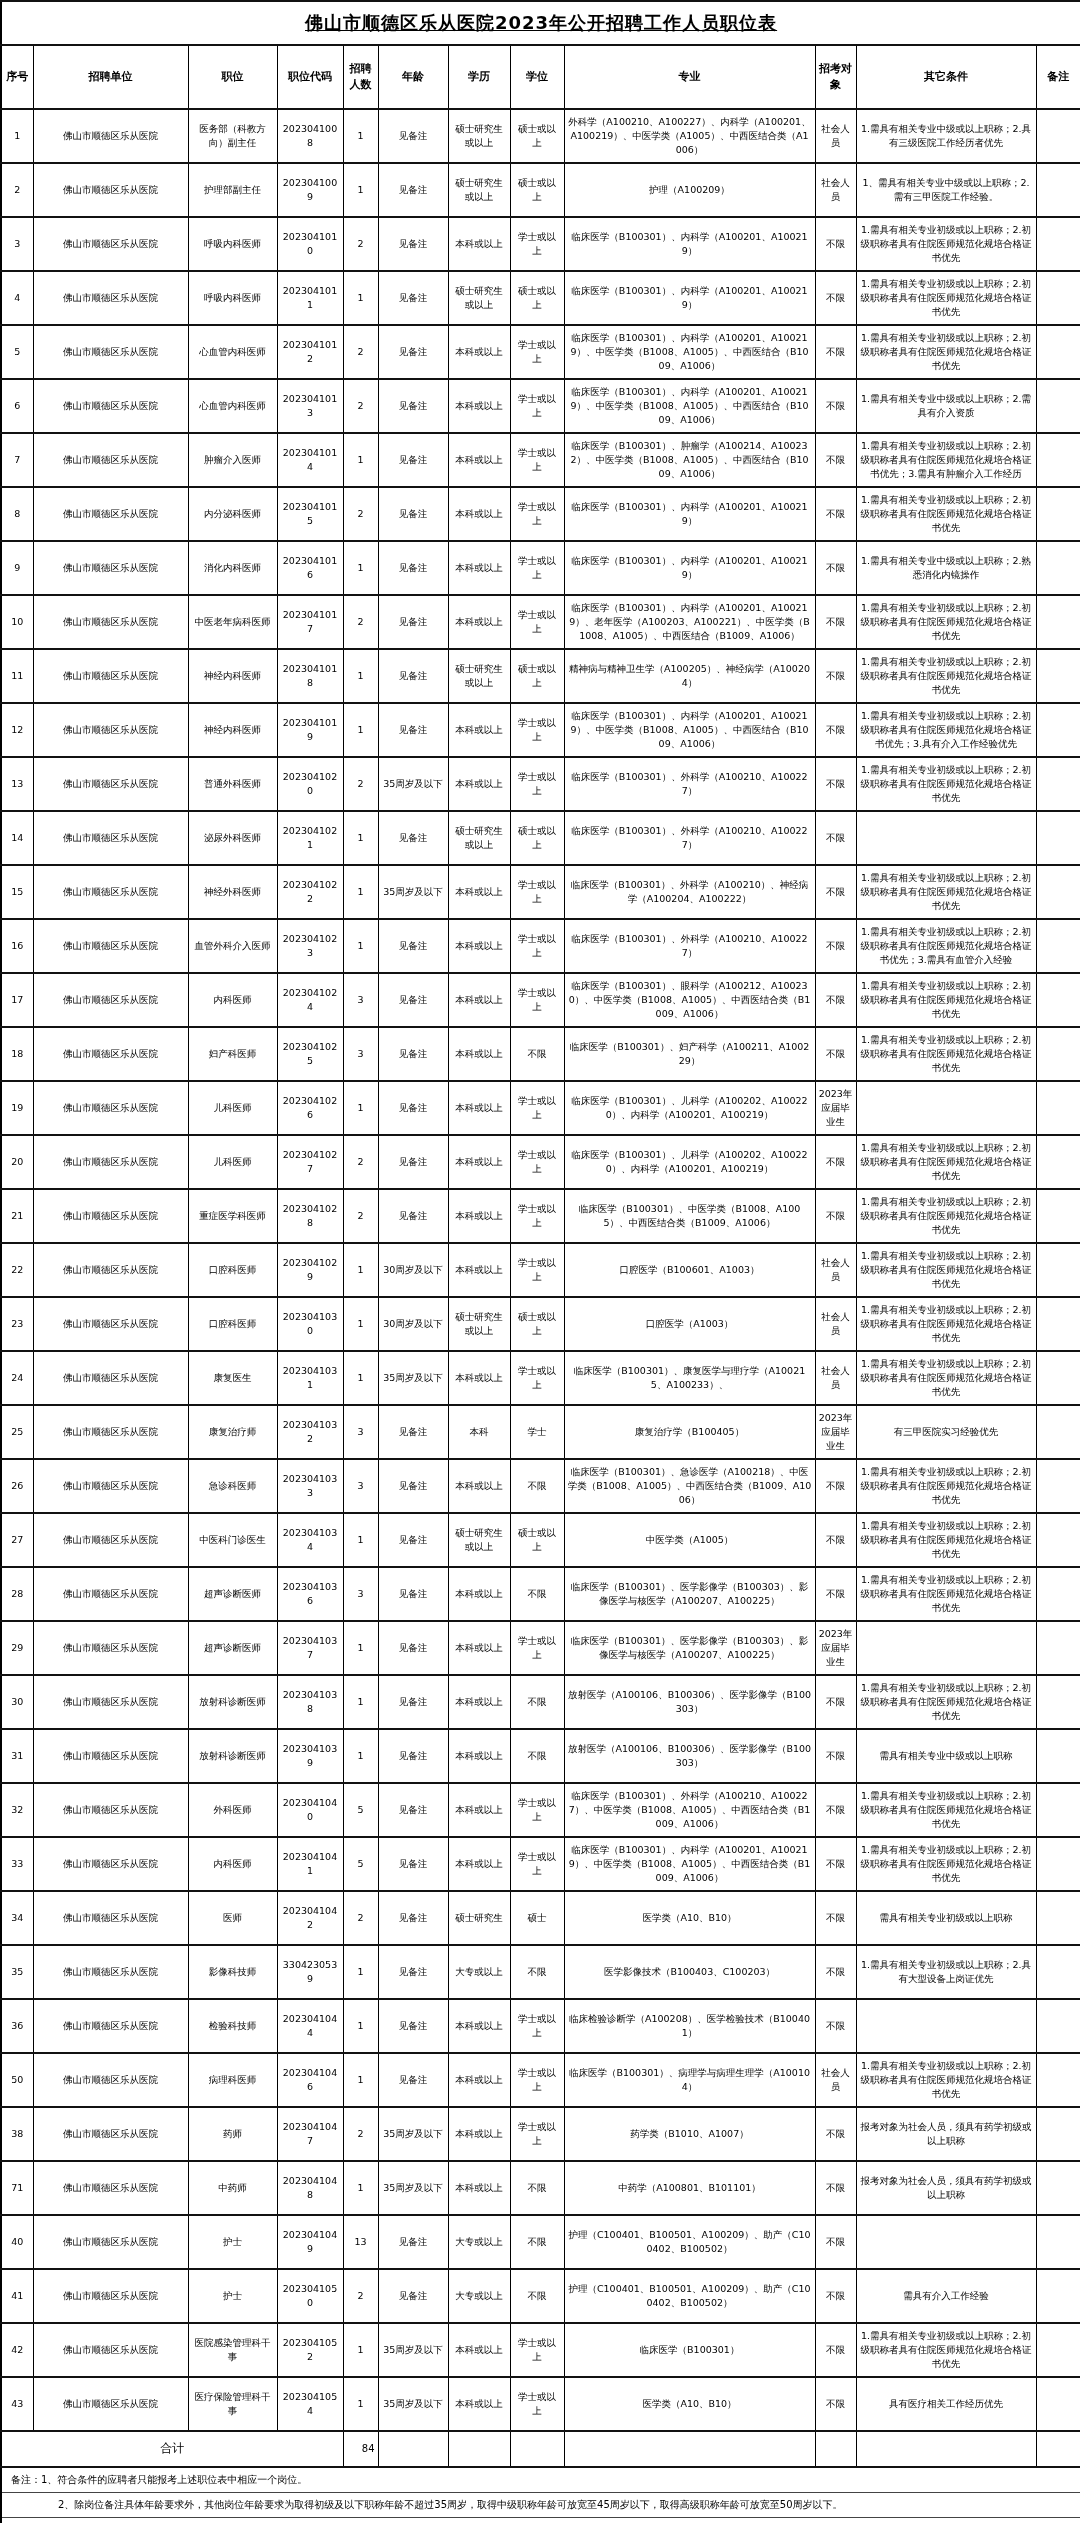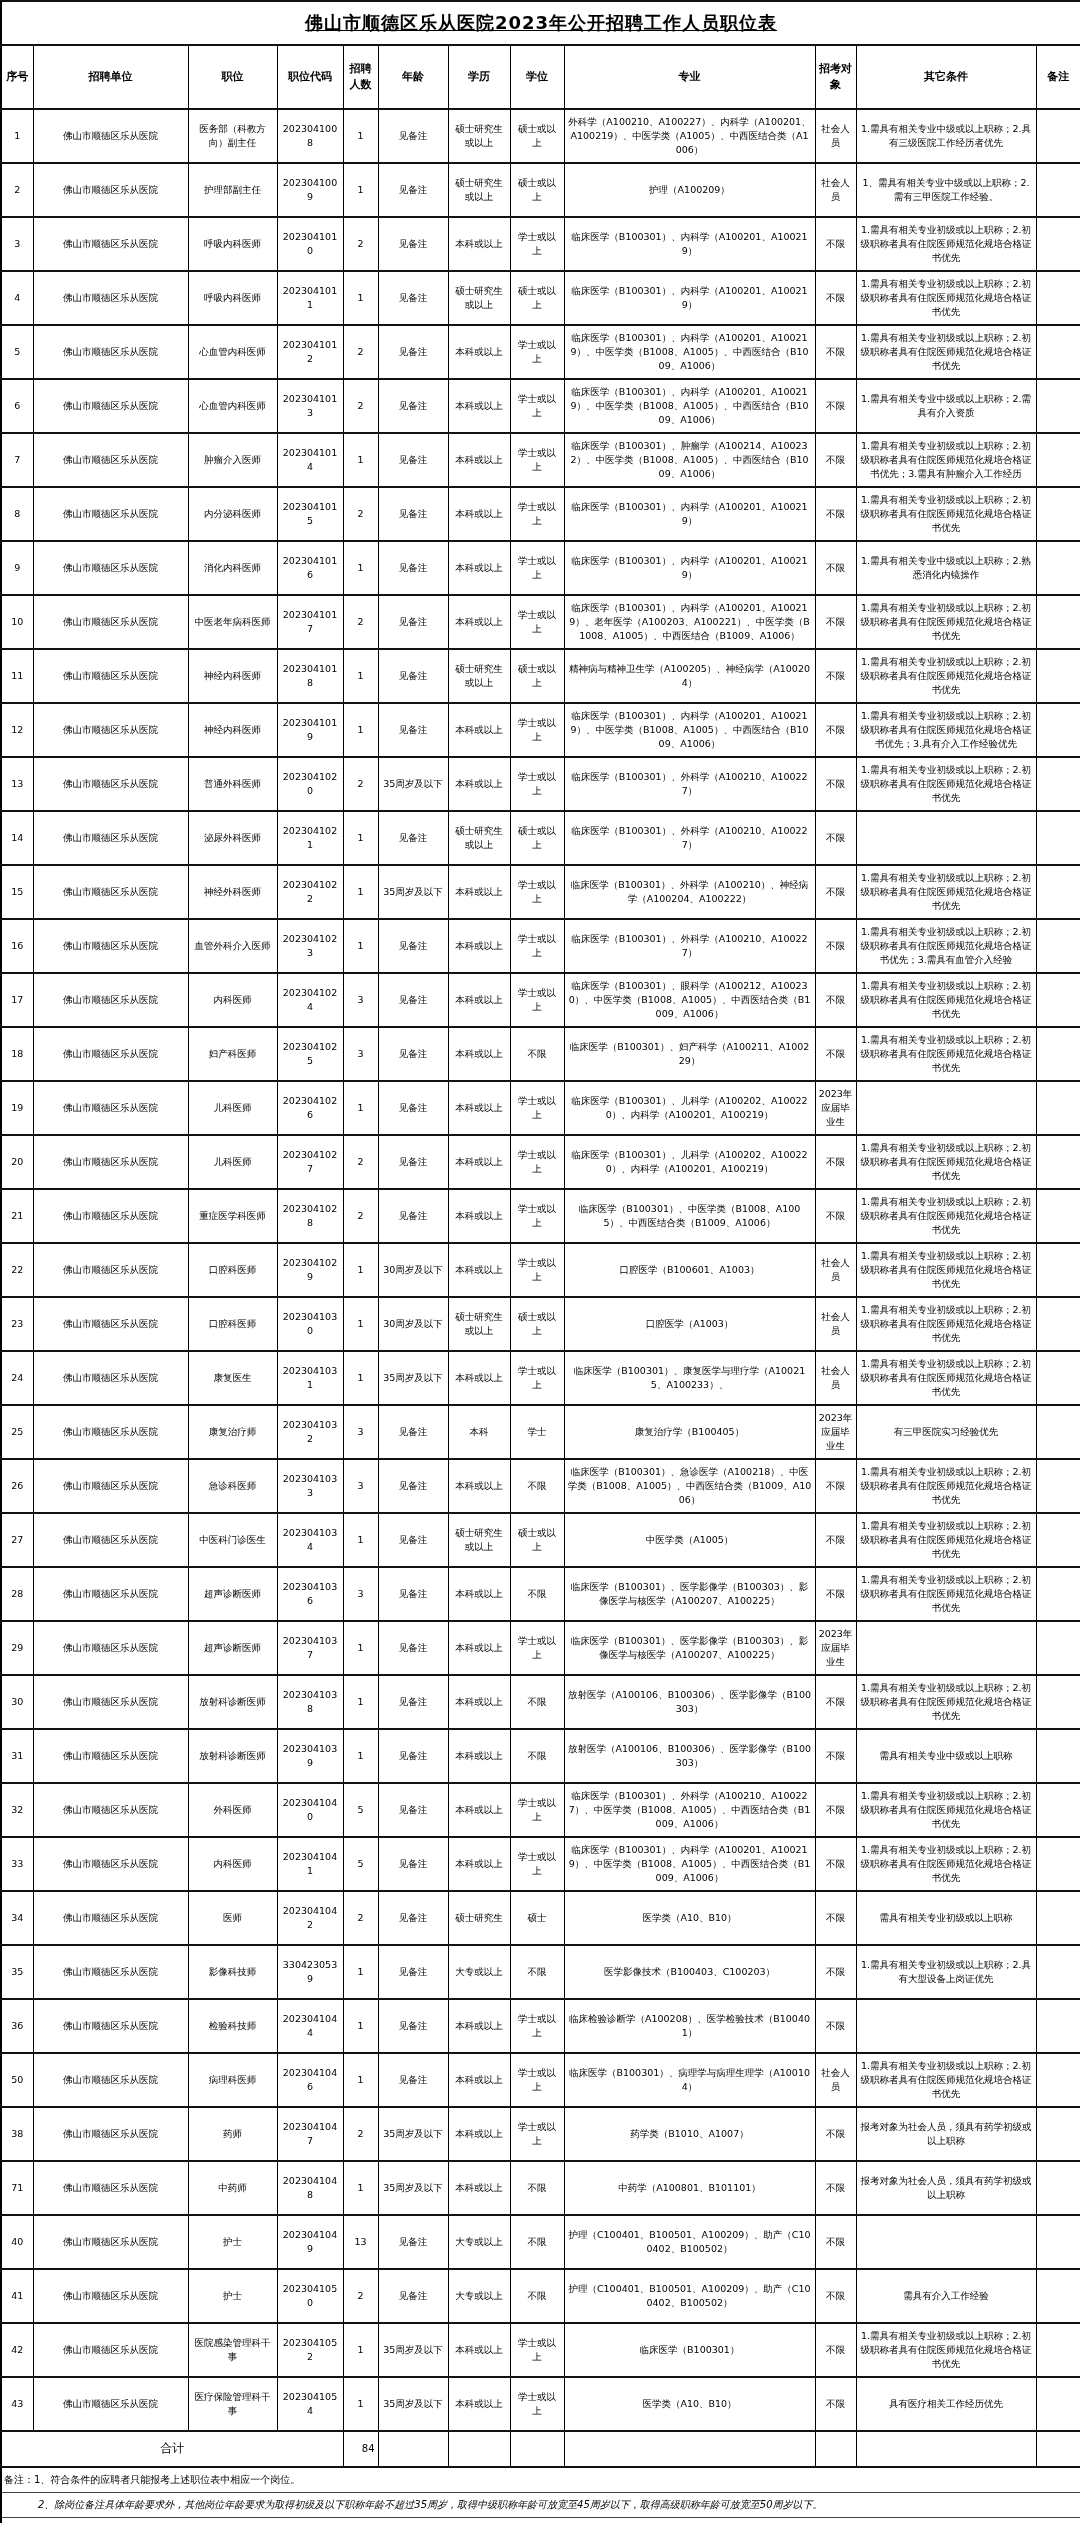--- a/index.html
+++ b/index.html
@@ -53,23 +53,23 @@
     font-size: 11px;
   }
   .total-row .total-label { font-size: 12px; }
   .total-row .total-value { text-align: right; font-size: 10px; }
   .notes-row td {
     text-align: left;
     height: 20px;
     font-size: 10px;
     border-top: 1px solid #444;
     border-bottom: 1px solid #444;
-    padding-left: 2px;
+    padding-left: 9px;
   }
-  .notes-row.indent td { padding-left: 36px; font-style: italic; }
+  .notes-row.indent td { padding-left: 56px; }
 </style>
 </head>
 <body>
 
 <div class="sheet">
   <table class="pos-table">
     <colgroup>
       <col style="width:32px">
         <col style="width:155px">
         <col style="width:89px">

